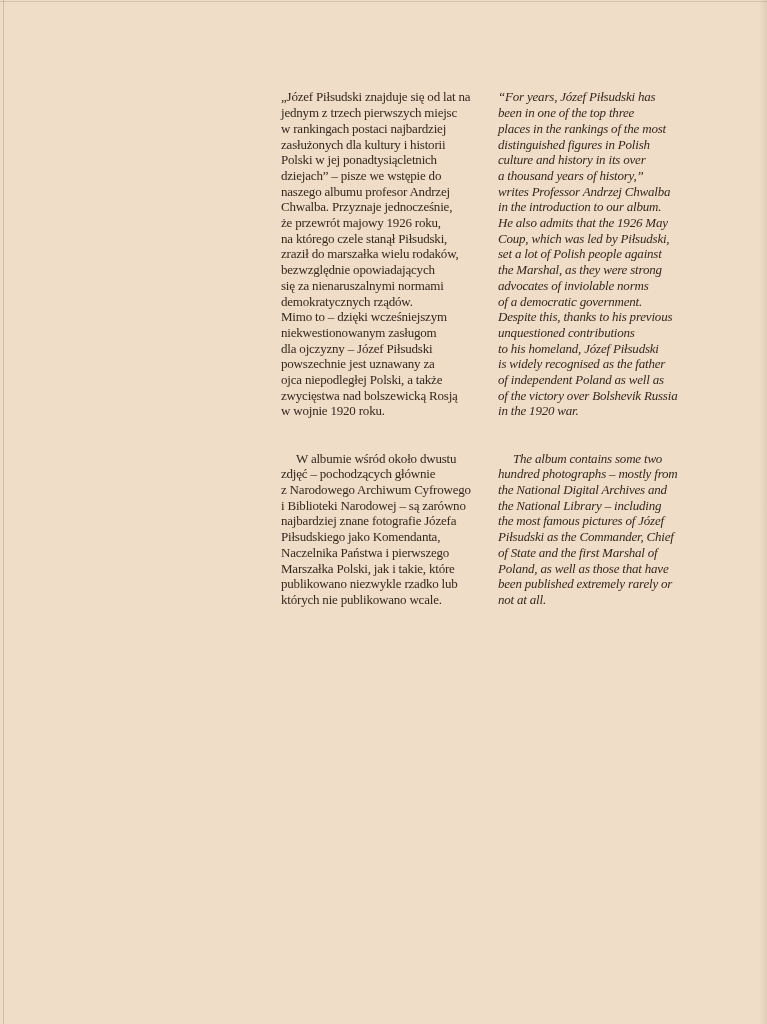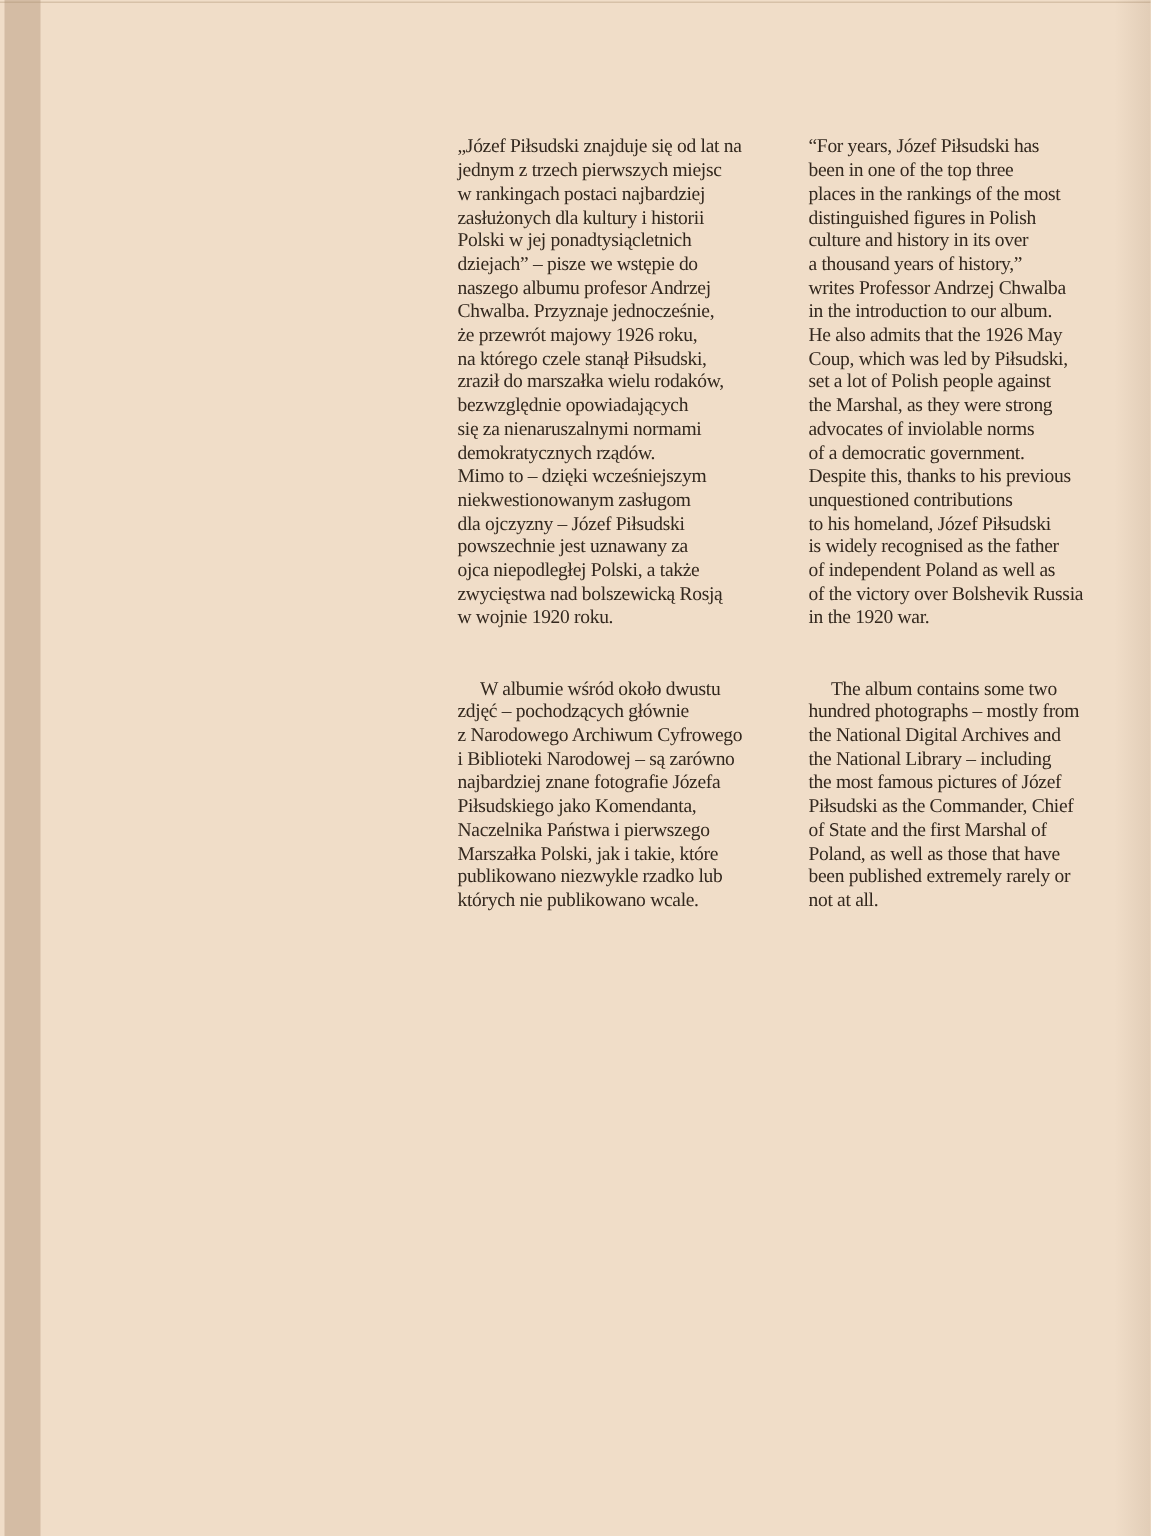--- a/index.html
+++ b/index.html
@@ -1,19 +1,19 @@
 <!DOCTYPE html>
 <html style="--bg: #f0ddc8; --fg: #33281e;"><head>
 <meta charset="utf-8">
 <style>
   :root {
     --bg: #f0ddc8;
     --fg: #33281e;
   }
-  * { box-sizing: border-box; padding-left: 24px; }
+  * { box-sizing: border-box; }
   html, body {
     margin: 0;
     padding: 0;
   }
   body {
     width: 767px;
     height: 1024px;
     background: var(--bg);
     font-family: "Liberation Serif", "DejaVu Serif", serif;
     overflow: hidden;
@@ -46,21 +46,21 @@
   .column {
     position: absolute;
     top: 58px;
     color: var(--fg);
     font-size: 13px;
     line-height: 15.7px;
     letter-spacing: -0.2px;
     white-space: pre;
   }
   .column-left  { left: 281px; width: 212px; }
-  .column-right { left: 515px; width: 214px; }
+  .column-right { left: 498px; width: 214px; font-style: italic; }
   .para {
     margin: 0;
     padding: 0;
   }
   .para.indent {
     text-indent: 15px;
   }
 </style>
 </head>
 <body>

